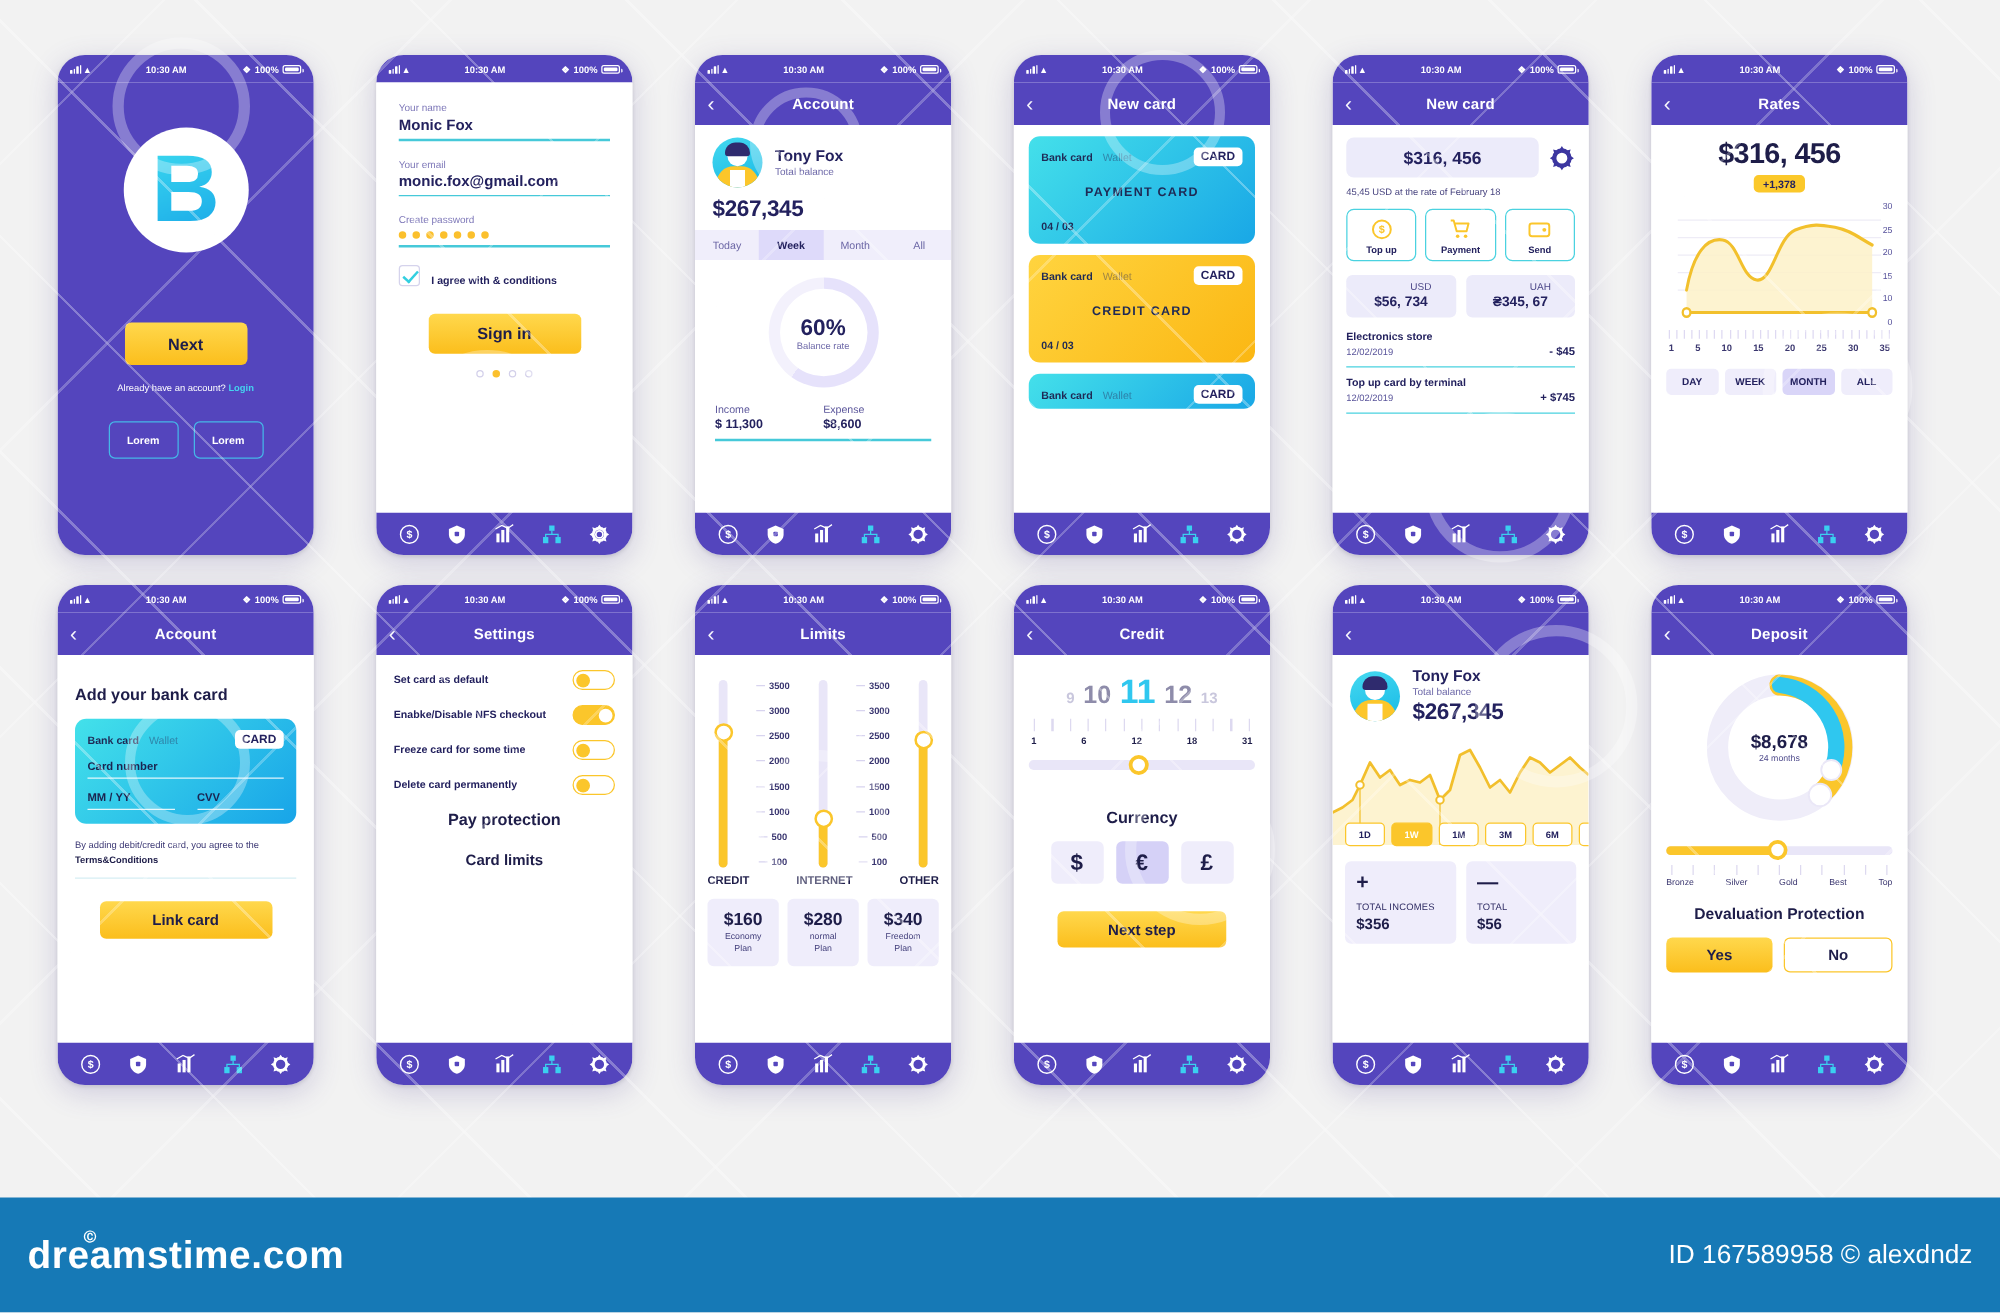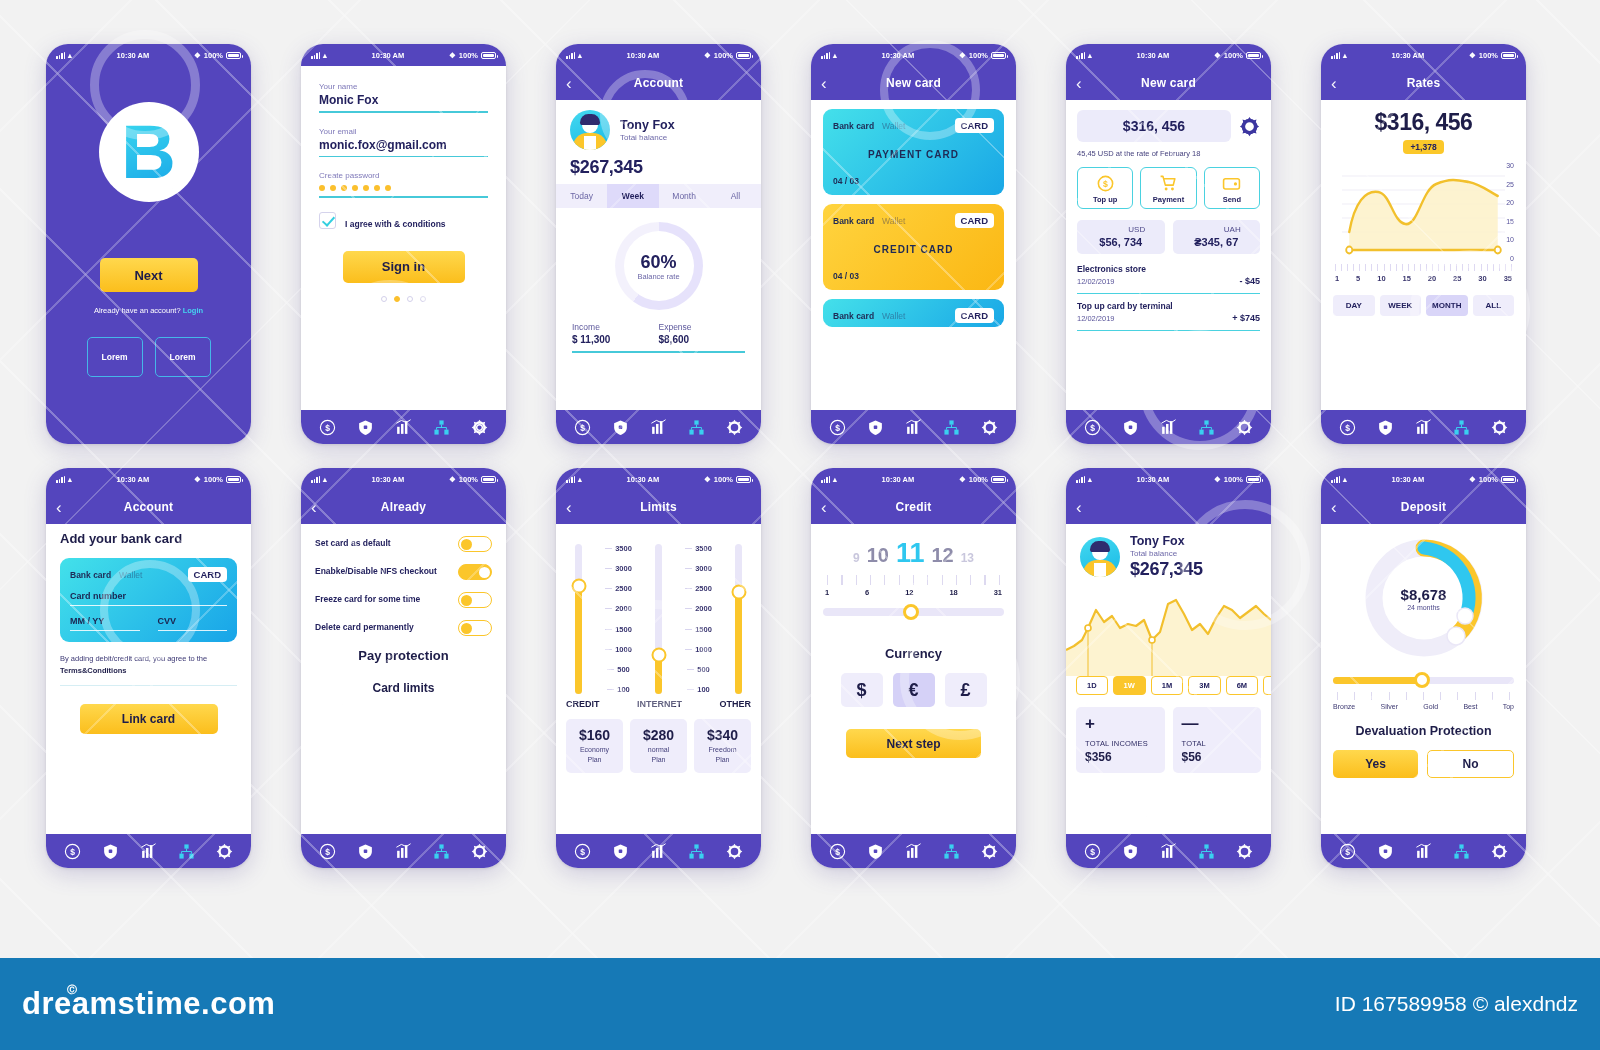--- a/index.html
+++ b/index.html
@@ -91,21 +91,21 @@
   .btn-yellow {
     background: linear-gradient(180deg,#ffd84d,#fbbe1c);
     color: #1e1d4a; font-weight: bold; border: none; border-radius: 5px;
     cursor: pointer; font-family: inherit;
   }
   .splash .btn-yellow { width: 98px; height: 34px; font-size: 13px; margin-top: 56px; }
   .splash .have-acc { color: #fff; font-size: 7.5px; margin-top: 14px; }
   .splash .have-acc b { color: #45d3f0; font-weight: bold; }
   .lorem-row { display: flex; gap: 12px; margin-top: 22px; }
   .lorem-btn {
-    width: 56px; height: 40px; border: 1px solid #45b7e8; border-radius: 5px;
+    width: 56px; height: 30px; border: 1px solid #45b7e8; border-radius: 5px;
     color: #fff; font-size: 8.5px; font-weight: bold; background: transparent;
     display:flex; align-items:center; justify-content:center; cursor: pointer;
     font-family: inherit;
   }
 
   
   .form { padding: 16px 18px 0; }
   .field { margin-bottom: 14px; }
   .field .lbl { font-size: 8px; color: #7f79b9; margin-bottom: 2px; }
   .field .val { font-size: 12px; font-weight: bold; color: #23215e; padding-bottom: 4px; }
@@ -234,21 +234,21 @@
   .xlabels { display: flex; justify-content: space-between; font-size: 7.5px;
              color: #3b376f; margin-top: 3px; padding: 0 2px; font-weight: 600; }
   .period-row { display: flex; gap: 5px; margin-top: 12px; }
   .period-row div {
     flex: 1; background: #efedfb; border-radius: 4px; text-align: center;
     font-size: 8px; font-weight: bold; color: #23215e; padding: 6px 0; cursor: pointer;
   }
   .period-row div.on { background: #d9d5f8; }
 
   
-  .abc { padding: 7px 14px 0; }
+  .abc { padding: 24px 14px 0; }
   .abc h3 { font-size: 13px; color: #1e1d49; font-weight: bold; }
   .abc-card {
     margin-top: 12px; border-radius: 9px; padding: 9px 10px 11px;
     background: linear-gradient(135deg,#43e1ea,#18a4e8); color: #1f2a55;
   }
   .abc-card .row1 { display: flex; align-items: center; gap: 8px; }
   .abc-label { font-size: 9px; font-weight: bold; margin-top: 9px; color:#1b2450; }
   .abc-line { height: 1.2px; background: rgba(255,255,255,.85); margin-top: 4px; }
   .abc-mm { display: flex; gap: 18px; margin-top: 10px; }
   .abc-mm > div { flex: 1; }
@@ -340,21 +340,21 @@
   .cur-box.on { background: #d5d1f7; }
   .cred-btn-wrap { display: flex; justify-content: center; margin-top: 22px; }
   .cred-btn-wrap .btn-yellow { width: 135px; height: 29px; font-size: 12px; }
 
   
   .stat-chart { position: relative; height: 88px; margin-top: 2px; }
   .range-row { display: flex; gap: 5px; padding: 0 10px; margin-top: -18px; position: relative; z-index:3;}
   .range-row div {
     flex: 1; border: 1.2px solid #fbc62b; border-radius: 4px; background: #fff;
     text-align: center; font-size: 7.5px; font-weight: bold; color: #23215e;
-    padding: 4px 10px; cursor: pointer; margin-top: 18px;
+    padding: 4px 10px; cursor: pointer;
   }
   .range-row div.on { background: #fbc62b; color: #fff; }
   .totals { display: flex; gap: 8px; padding: 12px 10px 0; }
   .tot {
     flex: 1; background: #efedfb; border-radius: 5px; padding: 8px 9px 9px;
   }
   .tot .sym { font-size: 17px; font-weight: bold; color: #1e1d49; line-height: 1; }
   .tot .tlbl { font-size: 7.5px; color: #2e2b63; margin-top: 7px; letter-spacing: .2px; }
   .tot .tval { font-size: 12px; font-weight: bold; color: #1e1d49; margin-top: 2px; }
 
@@ -1025,21 +1025,21 @@
           </span>
         <span>10:30 AM</span>
         <span class="sb-right">
             <span>❖</span>
             <span>100%</span>
             <span class="batt"></span>
           </span>
       </div>
       <div class="navbar">
         <span class="back">‹</span>
-        <span class="title">Already</span>
+        <span class="title">Settings</span>
       </div>
       <div class="screen-body">
         <div class="set-pad">
           <div class="set-row">
             <span class="slabel">Set card as default</span>
             <div class="toggle">
                 <div class="knob"></div>
               </div>
           </div>
           <div class="set-row">

